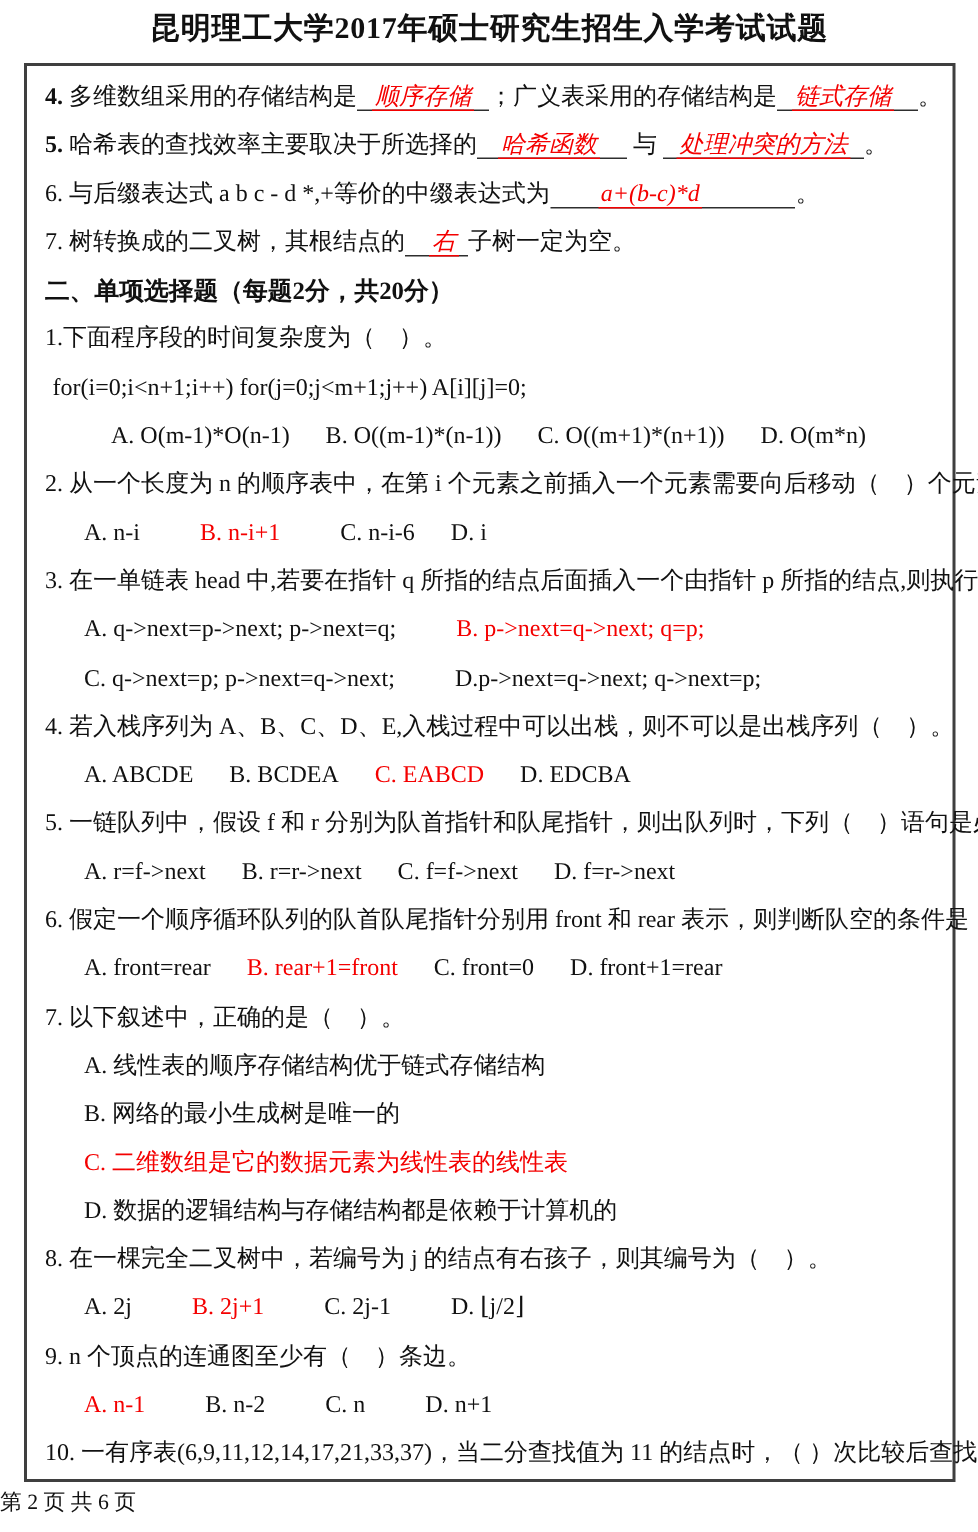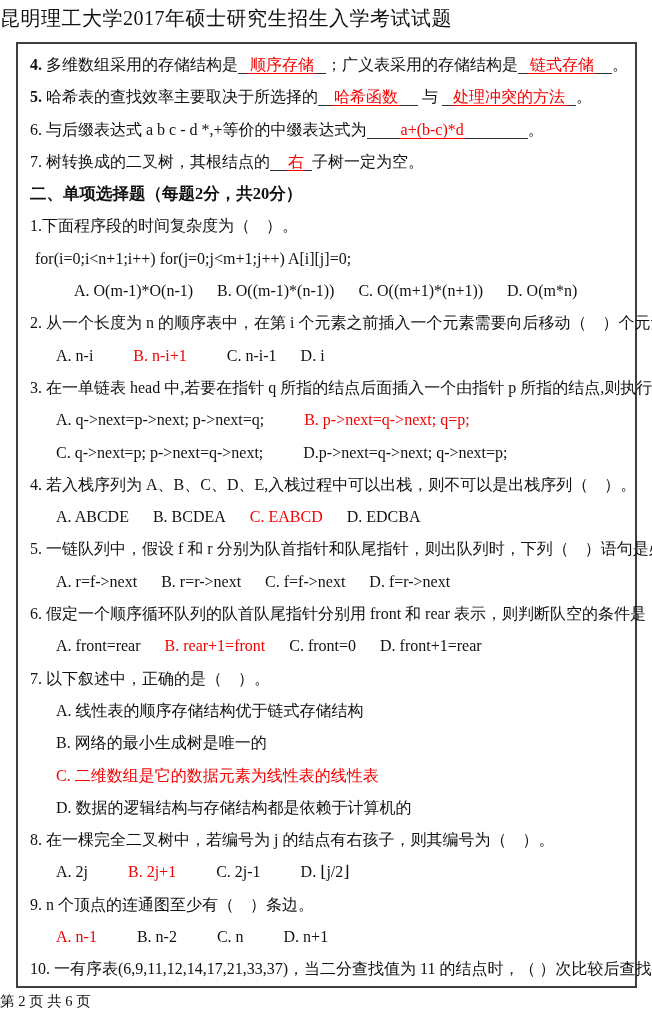--- a/index.html
+++ b/index.html
@@ -2,22 +2,22 @@
 <html><head>
 <meta charset="utf-8">
 <style>
   html,body{margin:0;padding:0;background:#ffffff;}
   .sheet{
     position:relative;width:652px;height:1021px;background:#ffffff;
     font-family:"Liberation Serif","DejaVu Serif",serif;color:#111;
     overflow:hidden;
   }
   .title{
-    margin:0;padding-top:5px;
-    font-size:20px;font-weight:normal;letter-spacing:0.5px;
+    margin:0;padding-top:5px;text-align:center;
+    font-size:20px;font-weight:bold;letter-spacing:0.5px;
   }
   .box{
     position:absolute;left:16px;top:42px;width:621px;height:946px;
     border:2px solid #3f3f3f;box-sizing:border-box;
     padding:5px 4px 0 12px;
   }
   .line{margin:0;line-height:32.3px;font-size:16px;white-space:nowrap;}
   .bold{font-weight:bold;}
   .sec{font-weight:bold;font-size:16.5px;}
   .ind-a{padding-left:26px;}   
@@ -26,21 +26,21 @@
   .opt{margin-right:24px;}
   .opt:last-child{margin-right:12px;}
   .optw{margin-right:40px;margin-top:40px;}
   .bk{border-bottom:1.5px solid #2e2e2e;}
   .b1{padding:0 10px;}
   .b2{padding:0 16px 0 10px;}
   .b3{padding:0 18px 0 14px;text-align:center;}
   .b4{padding:0 9px;}
   .b5{padding:0 62px 0 32px;}
   .b6{padding:0 6px 0 16px;}
-  .ans{color:#f40000;border-bottom:1.5px solid #f40000;padding:0 2px;}
+  .ans{color:#f40000;border-bottom:1.5px solid #f40000;padding:0 2px;font-style:italic;}
   .red{color:#f40000;}
   .footer{
     position:absolute;top:992px;left:0;width:100%;
     text-align:left;font-size:14.5px;margin:0;
   }
 </style>
 </head>
 <body>
 
 <div class="sheet">
@@ -57,21 +57,21 @@
 
     <p class="line"><span>7.</span> <span>树转换成的二叉树，其根结点的</span><span class="bk b6"><span class="ans">右</span></span><span>子树一定为空。</span></p>
 
     <p class="line sec">二、单项选择题（每题2分，共20分）</p>
 
     <p class="line">1.下面程序段的时间复杂度为（　）。</p>
     <p class="line ind-c">for(i=0;i&lt;n+1;i++)    for(j=0;j&lt;m+1;j++)    A[i][j]=0;</p>
     <p class="line ind-b"><span class="opt">A.  O(m-1)*O(n-1)</span><span class="opt">B.  O((m-1)*(n-1))</span><span class="opt">C.  O((m+1)*(n+1))</span><span class="opt">D. O(m*n)</span></p>
 
     <p class="line">2. 从一个长度为 n 的顺序表中，在第 i 个元素之前插入一个元素需要向后移动（　）个元素。</p>
-    <p class="line ind-a"><span class="opt optw">A.  n-i</span><span class="opt optw red">B. n-i+1</span><span class="opt">C. n-i-1</span><span class="opt">D. i</span></p>
+    <p class="line ind-a"><span class="opt optw">A.  n-i</span><span class="opt optw red">B. n-i+1</span><span class="opt">C. n-i-6</span><span class="opt">D. i</span></p>
 
     <p class="line">3. 在一单链表 head 中,若要在指针 q 所指的结点后面插入一个由指针 p 所指的结点,则执行（ ）。</p>
     <p class="line ind-a"><span class="opt optw">A. q-&gt;next=p-&gt;next; p-&gt;next=q;</span><span class="opt red">B. p-&gt;next=q-&gt;next; q=p;</span></p>
     <p class="line ind-a"><span class="opt optw">C. q-&gt;next=p; p-&gt;next=q-&gt;next;</span><span class="opt">D.p-&gt;next=q-&gt;next; q-&gt;next=p;</span></p>
 
     <p class="line">4. 若入栈序列为 A、B、C、D、E,入栈过程中可以出栈，则不可以是出栈序列（　）。</p>
     <p class="line ind-a"><span class="opt">A. ABCDE</span><span class="opt">B. BCDEA</span><span class="opt red">C. EABCD</span><span class="opt">D. EDCBA</span></p>
 
     <p class="line">5. 一链队列中，假设 f 和 r 分别为队首指针和队尾指针，则出队列时，下列（　）语句是必要的。</p>
     <p class="line ind-a"><span class="opt">A. r=f-&gt;next</span><span class="opt">B. r=r-&gt;next</span><span class="opt">C. f=f-&gt;next</span><span class="opt">D. f=r-&gt;next</span></p>

